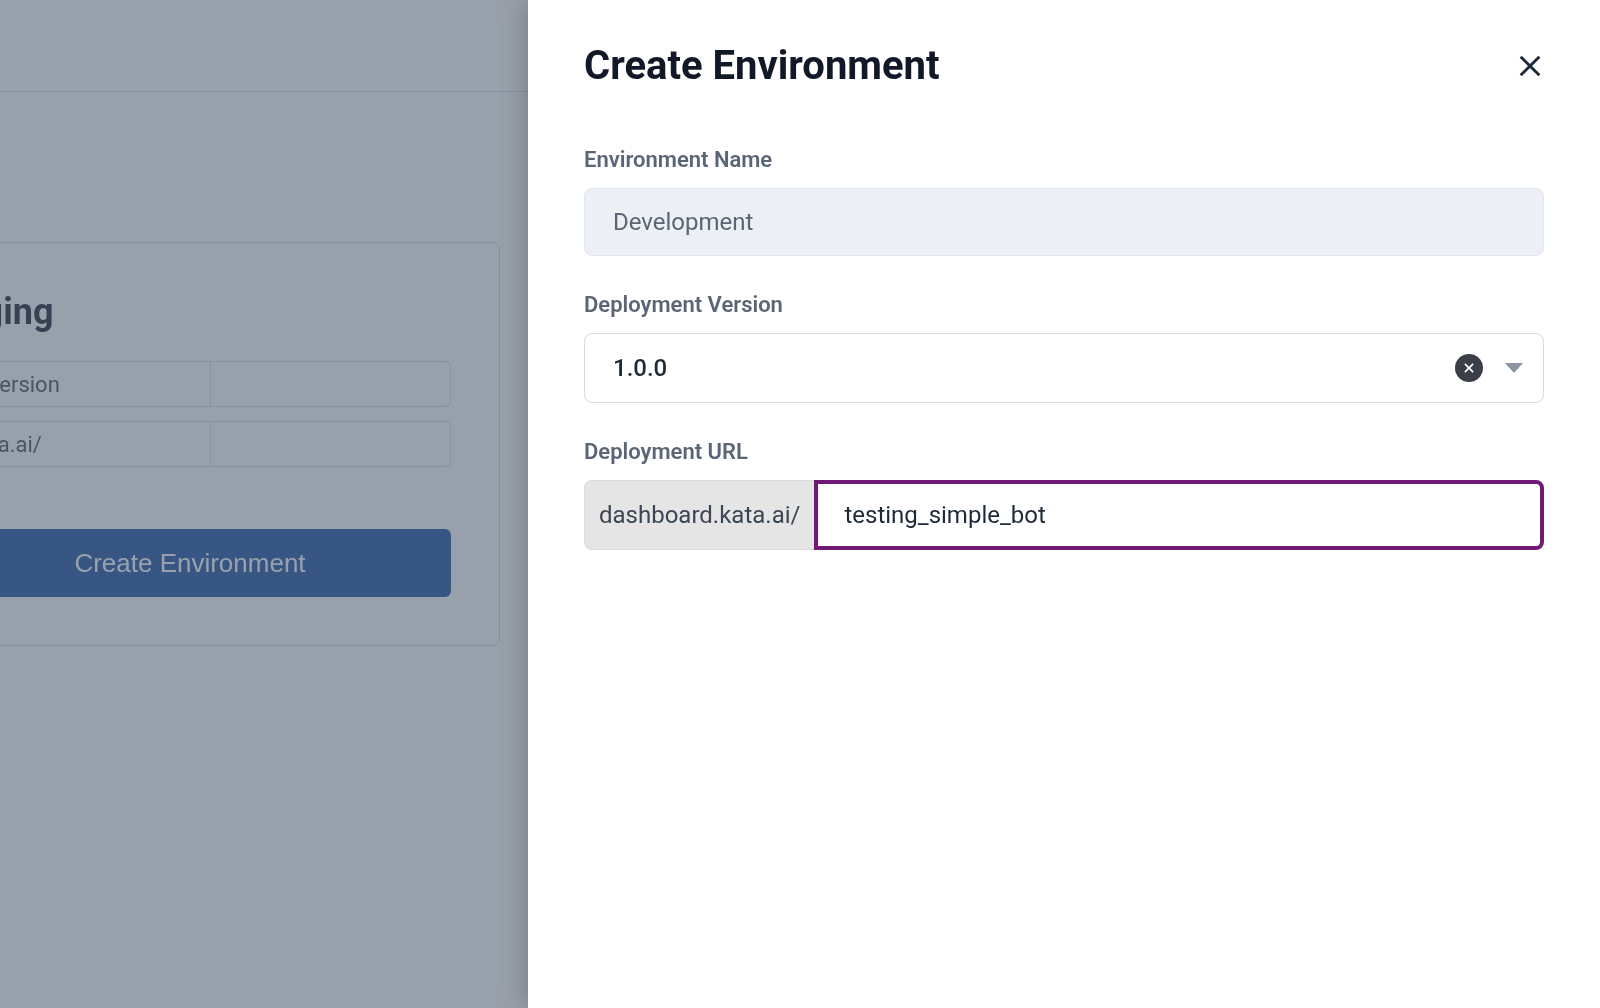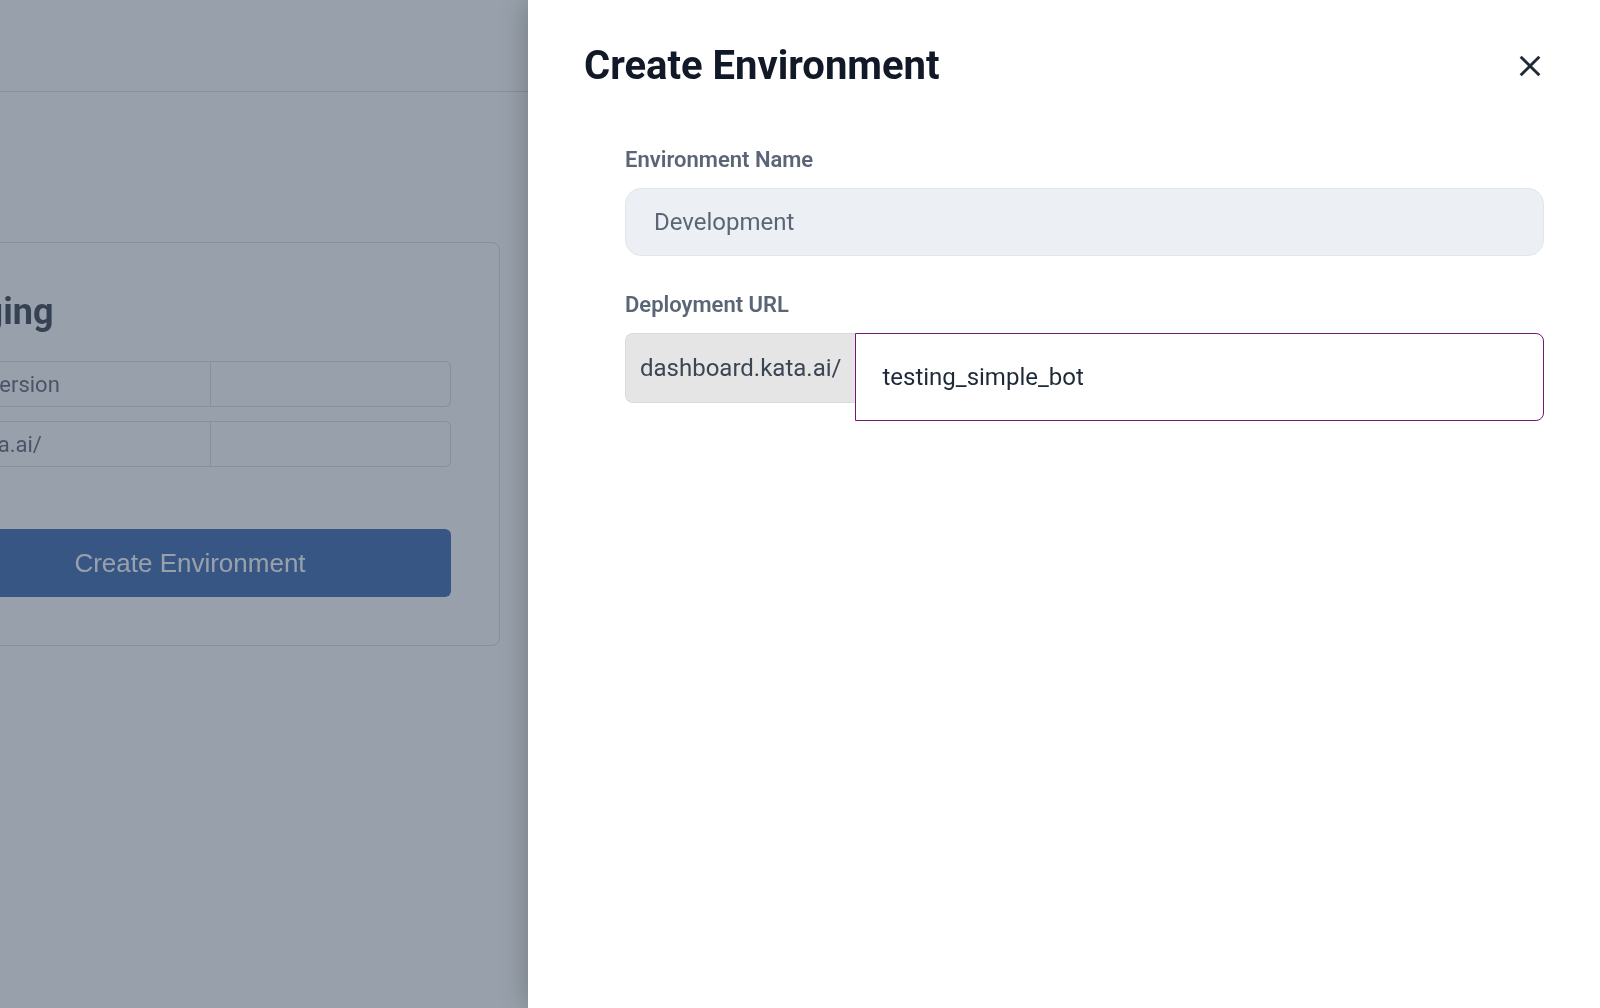--- a/index.html
+++ b/index.html
@@ -114,35 +114,34 @@
       color: #1f2a38;
     }
     .close-icon svg {
       width: 100%;
       height: 100%;
       stroke: #1f2a38;
       stroke-width: 2.5;
     }
     .form-group {
       margin-bottom: 36px;
-      margin-left: 41px;
     }
     .form-label {
       font-size: 22px;
       font-weight: 600;
       color: #5a6676;
       margin-bottom: 16px;
       display: block;
     }
     .readonly-input {
       width: 100%;
       height: 68px;
       background: #eceff3;
       border: 1px solid #e2e6eb;
-      border-radius: 16px;
+      border-radius: 8px;
       padding: 0 28px;
       font-size: 24px;
       color: #5a6676;
       display: flex;
       align-items: center;
     }
     .select-wrap {
       width: 100%;
       height: 70px;
       background: #fff;
@@ -199,22 +198,22 @@
       border-radius: 8px 0 0 8px;
       padding: 0 14px;
       display: flex;
       align-items: center;
       font-size: 24px;
       color: #3b4554;
       white-space: nowrap;
     }
     .url-input {
       flex: 1;
-      height: 88px;
-      border: 1px solid #701a75;
+      height: 70px;
+      border: 4px solid #701a75;
       border-radius: 0 8px 8px 0;
       padding: 0 26px;
       font-size: 24px;
       color: #1f2a38;
       outline: none;
       font-family: inherit;
     }
   </style>
 </head>
 <body>
@@ -246,20 +245,35 @@
         <line x1="20" y1="4" x2="4" y2="20"></line>
       </svg>
     </div>
   </div>
 
   <div class="form-group">
     <label class="form-label">Environment Name</label>
     <div class="readonly-input">Development</div>
   </div>
 
+  <div class="form-group">
+    <label class="form-label">Deployment Version</label>
+    <div class="select-wrap">
+      <span class="select-value">1.0.0</span>
+      <div class="select-right">
+        <div class="clear-badge">
+          <svg viewBox="0 0 24 24" fill="none">
+            <line x1="5" y1="5" x2="19" y2="19"></line>
+            <line x1="19" y1="5" x2="5" y2="19"></line>
+          </svg>
+        </div>
+        <div class="caret"></div>
+      </div>
+    </div>
+  </div>
 
   <div class="form-group">
     <label class="form-label">Deployment URL</label>
     <div class="url-row">
       <div class="url-prefix">dashboard.kata.ai/</div>
       <input class="url-input" type="text" value="testing_simple_bot" style="">
     </div>
   </div>
 </div>
 

